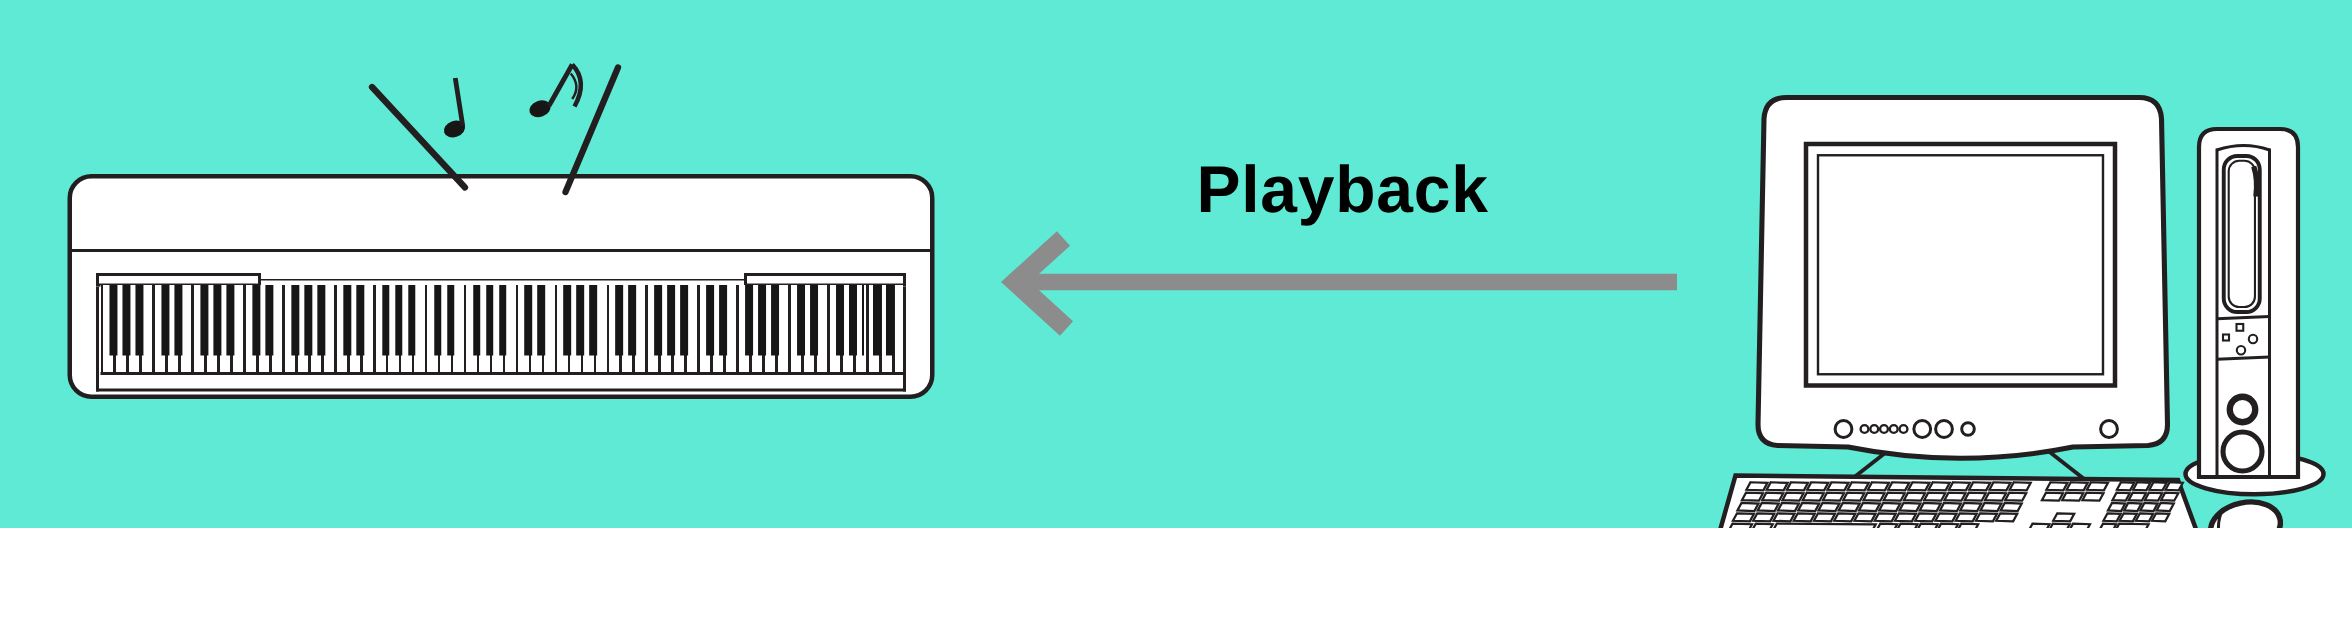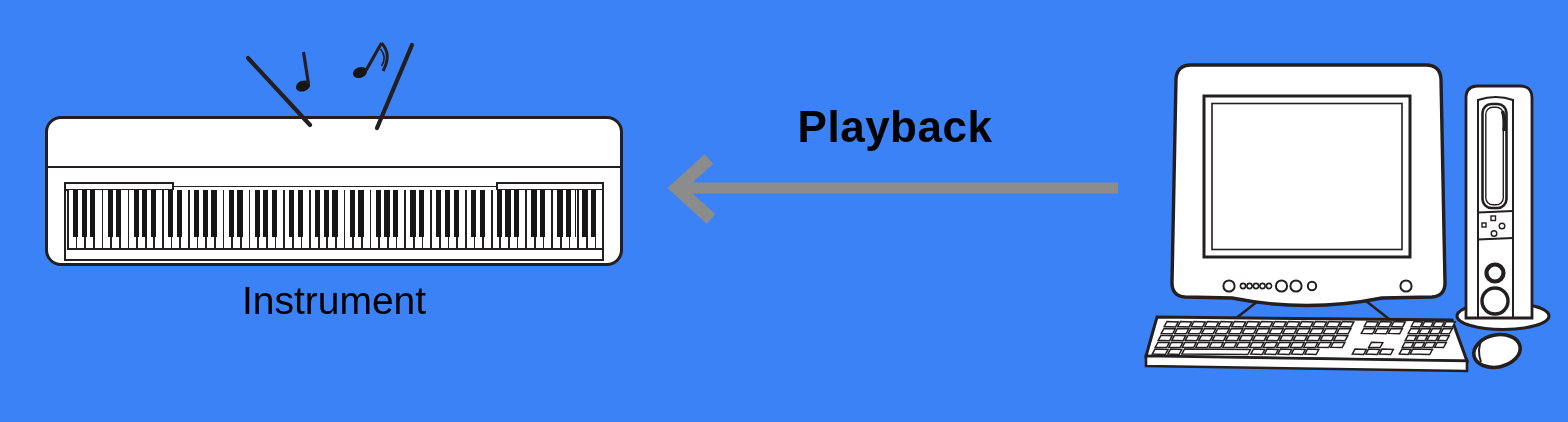--- a/index.html
+++ b/index.html
@@ -1,17 +1,17 @@
 <!DOCTYPE html>
 <html><head>
 <meta charset="utf-8">
 <style>
   html,body{margin:0;padding:0;background:#ffffff;}
   .canvas{
-    position:relative;width:1568px;height:422px;background:#3b82f6;
+    position:relative;width:1568px;height:352px;background:#5eead4;
     overflow:hidden;font-family:"Liberation Sans", sans-serif;
   }
   
   .piano-body{
     position:absolute;left:45px;top:116px;width:578px;height:150px;
     box-sizing:border-box;border:3px solid #231f20;border-radius:16px;background:#fff;
   }
   .piano-divider{
     position:absolute;left:46px;top:166px;width:576px;height:0;
     border-top:2.5px solid #231f20;
@@ -66,21 +66,20 @@
     <div class="keybed-frame"></div>
     <div class="rail rail-mid"></div>
     <div class="rail rail-left"></div>
     <div class="rail rail-right"></div>
     <div class="keys-area">
       <div class="black-keys"></div>
     </div>
   </div>
 
   <div class="label playback-label">Playback</div>
-  <div class="label instrument-label">Instrument</div>
 
   <svg class="overlay" width="1568" height="422" viewBox="0 0 1568 422">
 
     <g>
       <path class="ln" d="M248,58 L310,125" stroke-width="4.2" stroke-linecap="round"></path>
       <path class="ln" d="M377,128 L412,45" stroke-width="4.2" stroke-linecap="round"></path>
       <g>
         <ellipse cx="303" cy="86" rx="7.3" ry="5.3" fill="#161616" transform="rotate(-20 303 86)"></ellipse>
         <path class="ln" d="M308.5,84 L303.5,52" stroke-width="3.2"></path>
       </g>

